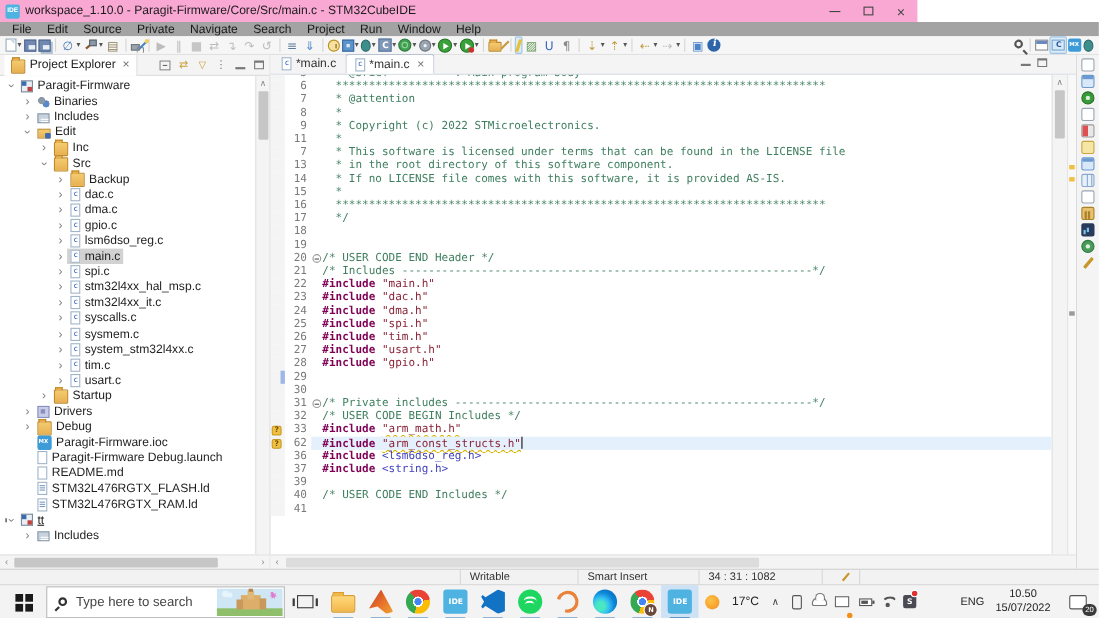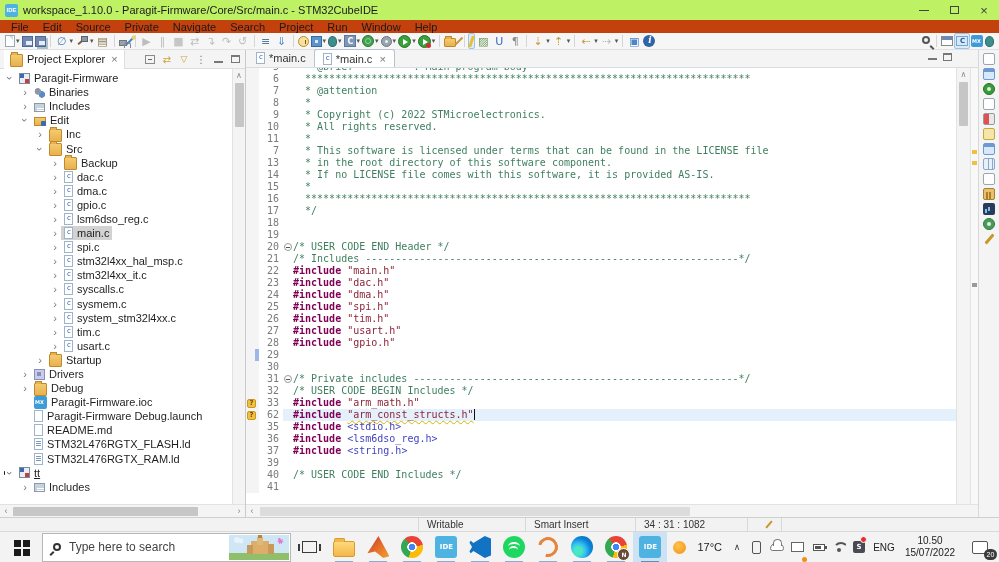--- a/index.html
+++ b/index.html
@@ -1,32 +1,32 @@
 <!DOCTYPE html>
 <html><head>
 <meta charset="utf-8">
 <style>
   *{margin:0;padding:0;box-sizing:border-box;}
   html,body{width:999px;height:562px;overflow:hidden;background:#fff;
     font-family:"Liberation Sans",sans-serif;-webkit-font-smoothing:antialiased;}
   #screen{position:relative;width:999px;height:562px;background:#fff;}
 
   
-  .titlebar{position:absolute;left:0;top:0;width:999px;height:20px;background:#bef264;
+  .titlebar{position:absolute;left:0;top:0;width:834px;height:20px;background:#f9a8d4;
     display:flex;align-items:center;padding-left:5px;font-size:11px;color:#1a1a1a;}
   .appico{width:13px;height:13px;background:#4FB3E2;border-radius:2px;color:#fff;
     font-size:6px;font-weight:bold;display:flex;align-items:center;justify-content:center;margin-right:5px;}
   .wctl{margin-left:auto;display:flex;height:20px;}
   .wbtn{width:30px;height:20px;display:flex;align-items:center;justify-content:center;color:#444;}
   .ic-min{width:10px;height:1px;background:#444;}
   .ic-max{width:9px;height:8px;border:1px solid #444;}
   .ic-close{font-size:13px;line-height:1;}
 
   
-  .menubar{position:absolute;left:0;top:20px;width:999px;height:13px;background:#c2410c;
+  .menubar{position:absolute;left:0;top:20px;width:999px;height:13px;background:#a3a3a3;
     display:flex;align-items:center;padding-left:4px;font-size:11px;color:#1a1a1a;}
   .menu-item{padding:0 7px;}
 
   
   .toolbar{position:absolute;left:0;top:33px;width:999px;height:17px;background:#f6f6f6;
     border-bottom:1px solid #e1e1e1;display:flex;align-items:center;padding:0 4px;}
   .tbleft{display:flex;align-items:center;flex:1;min-width:0;overflow:hidden;}
   .tbright{display:flex;align-items:center;margin-left:auto;}
   .tbtn{display:inline-flex;align-items:center;padding:0 1px;height:16px;border-radius:2px;}
   .tbtn.tactive{background:#dcebf8;border:1px solid #9cc3e5;}
@@ -240,21 +240,21 @@
   .tr-batt{width:12px;height:7px;border:1px solid #555;position:relative;background:#fff;}
   .tr-batt::before{content:"";position:absolute;left:1px;top:1px;bottom:1px;width:6px;background:#555;}
   .tr-batt::after{content:"";position:absolute;right:-3px;top:1px;width:2px;height:3px;background:#555;}
   .tr-wifi{width:14px;height:10px;position:relative;overflow:hidden;}
   .tr-wifi::before{content:"";position:absolute;left:1px;top:0;width:12px;height:12px;border:2px solid #555;border-radius:50%;
     clip-path:polygon(0 0,100% 0,50% 50%);}
   .tr-wifi::after{content:"";position:absolute;left:5px;bottom:0px;width:4px;height:4px;background:#555;border-radius:50%;}
   .tr-sbadge{width:12px;height:12px;background:#4a4a55;border-radius:2px;color:#fff;font:bold 7px "DejaVu Sans",sans-serif;
     display:flex;align-items:center;justify-content:center;}
   .tr-sbadge::after{content:"";position:absolute;right:2px;top:4px;width:5px;height:5px;background:#e03030;border-radius:50%;border:1px solid #fff;}
-  .lang{font-size:10px;color:#222;width:30px;text-align:center;}
+  .lang{font-size:10px;color:#222;width:30px;text-align:center;margin-left:32px;}
   .clockblk{width:62px;text-align:center;font-size:10px;color:#222;line-height:1.25;}
   .notifslot{width:38px;}
   .tr-notif{width:16px;height:13px;border:1px solid #555;border-radius:2px;background:#fff;}
   .tr-notif .badge{position:absolute;right:2px;bottom:3px;min-width:13px;height:11px;border-radius:6px;background:#3a3a3a;
     color:#fff;font-size:7px;display:flex;align-items:center;justify-content:center;padding:0 2px;}
 </style>
 </head>
 <body>
 
 <div id="screen">
@@ -712,21 +712,20 @@
         </span>
       </div>
       <div class="codewrap">
         <div class="codearea">
           <div class="lines">
               <div class="cl"><span class="mkc"></span><span class="lnc">5</span><span class="foldc"></span><span class="cbody"><span class="tc">  * @brief          : Main program body</span></span></div>
               <div class="cl"><span class="mkc"></span><span class="lnc">6</span><span class="foldc"></span><span class="cbody"><span class="tc">  **************************************************************************</span></span></div>
               <div class="cl"><span class="mkc"></span><span class="lnc">7</span><span class="foldc"></span><span class="cbody"><span class="tc">  * @attention</span></span></div>
               <div class="cl"><span class="mkc"></span><span class="lnc">8</span><span class="foldc"></span><span class="cbody"><span class="tc">  *</span></span></div>
               <div class="cl"><span class="mkc"></span><span class="lnc">9</span><span class="foldc"></span><span class="cbody"><span class="tc">  * Copyright (c) 2022 STMicroelectronics.</span></span></div>
-              <div class="cl"><span class="mkc"></span><span class="lnc">10</span><span class="foldc"></span><span class="cbody"><span class="tc">  * All rights reserved.</span></span></div>
               <div class="cl"><span class="mkc"></span><span class="lnc">11</span><span class="foldc"></span><span class="cbody"><span class="tc">  *</span></span></div>
               <div class="cl"><span class="mkc"></span><span class="lnc">7</span><span class="foldc"></span><span class="cbody"><span class="tc">  * This software is licensed under terms that can be found in the LICENSE file</span></span></div>
               <div class="cl"><span class="mkc"></span><span class="lnc">13</span><span class="foldc"></span><span class="cbody"><span class="tc">  * in the root directory of this software component.</span></span></div>
               <div class="cl"><span class="mkc"></span><span class="lnc">14</span><span class="foldc"></span><span class="cbody"><span class="tc">  * If no LICENSE file comes with this software, it is provided AS-IS.</span></span></div>
               <div class="cl"><span class="mkc"></span><span class="lnc">15</span><span class="foldc"></span><span class="cbody"><span class="tc">  *</span></span></div>
               <div class="cl"><span class="mkc"></span><span class="lnc">16</span><span class="foldc"></span><span class="cbody"><span class="tc">  **************************************************************************</span></span></div>
               <div class="cl"><span class="mkc"></span><span class="lnc">17</span><span class="foldc"></span><span class="cbody"><span class="tc">  */</span></span></div>
               <div class="cl"><span class="mkc"></span><span class="lnc">18</span><span class="foldc"></span><span class="cbody"></span></div>
               <div class="cl"><span class="mkc"></span><span class="lnc">19</span><span class="foldc"></span><span class="cbody"></span></div>
               <div class="cl"><span class="mkc"></span><span class="lnc">20</span><span class="foldc"><span class="foldic"></span></span><span class="cbody"><span class="tc">/* USER CODE END Header */</span></span></div>
@@ -737,21 +736,20 @@
               <div class="cl"><span class="mkc"></span><span class="lnc">25</span><span class="foldc"></span><span class="cbody"><span class="td">#include</span><span class="tp"> </span><span class="ts">"spi.h"</span></span></div>
               <div class="cl"><span class="mkc"></span><span class="lnc">26</span><span class="foldc"></span><span class="cbody"><span class="td">#include</span><span class="tp"> </span><span class="ts">"tim.h"</span></span></div>
               <div class="cl"><span class="mkc"></span><span class="lnc">27</span><span class="foldc"></span><span class="cbody"><span class="td">#include</span><span class="tp"> </span><span class="ts">"usart.h"</span></span></div>
               <div class="cl"><span class="mkc"></span><span class="lnc">28</span><span class="foldc"></span><span class="cbody"><span class="td">#include</span><span class="tp"> </span><span class="ts">"gpio.h"</span></span></div>
               <div class="cl"><span class="mkc"><span class="diffbar"></span></span><span class="lnc">29</span><span class="foldc"></span><span class="cbody"></span></div>
               <div class="cl"><span class="mkc"></span><span class="lnc">30</span><span class="foldc"></span><span class="cbody"></span></div>
               <div class="cl"><span class="mkc"></span><span class="lnc">31</span><span class="foldc"><span class="foldic"></span></span><span class="cbody"><span class="tc">/* Private includes ------------------------------------------------------*/</span></span></div>
               <div class="cl"><span class="mkc"></span><span class="lnc">32</span><span class="foldc"></span><span class="cbody"><span class="tc">/* USER CODE BEGIN Includes */</span></span></div>
               <div class="cl"><span class="mkc"><span class="warnic">?</span></span><span class="lnc">33</span><span class="foldc"></span><span class="cbody"><span class="td">#include</span><span class="tp"> </span><span class="ts sq">"arm_math.h"</span></span></div>
               <div class="cl cur"><span class="mkc"><span class="warnic">?</span></span><span class="lnc">62</span><span class="foldc"></span><span class="cbody"><span class="td">#include</span><span class="tp"> </span><span class="ts sq">"arm_const_structs.h"</span><span class="tcaret"></span></span></div>
-              <div class="cl"><span class="mkc"></span><span class="lnc">35</span><span class="foldc"></span><span class="cbody"><span class="td">#include</span><span class="tp"> </span><span class="ta">&lt;stdio.h&gt;</span></span></div>
               <div class="cl"><span class="mkc"></span><span class="lnc">36</span><span class="foldc"></span><span class="cbody"><span class="td">#include</span><span class="tp"> </span><span class="ta">&lt;lsm6dso_reg.h&gt;</span></span></div>
               <div class="cl"><span class="mkc"></span><span class="lnc">37</span><span class="foldc"></span><span class="cbody"><span class="td">#include</span><span class="tp"> </span><span class="ta">&lt;string.h&gt;</span></span></div>
               <div class="cl"><span class="mkc"></span><span class="lnc">39</span><span class="foldc"></span><span class="cbody"></span></div>
               <div class="cl"><span class="mkc"></span><span class="lnc">40</span><span class="foldc"></span><span class="cbody"><span class="tc">/* USER CODE END Includes */</span></span></div>
               <div class="cl"><span class="mkc"></span><span class="lnc">41</span><span class="foldc"></span><span class="cbody"></span></div>
             </div>
         </div>
         <div class="vscroll" style="position:relative;width:14px;flex:none;">
           <div class="vs-up">∧</div>
           <div class="vs-thumb" style="top:14px;height:44px;"></div>

